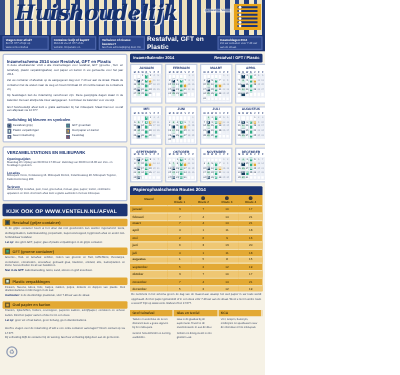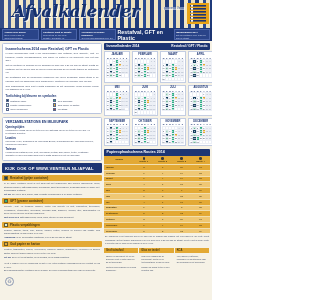--- a/index.html
+++ b/index.html
@@ -376,21 +376,21 @@
     display: flex; align-items: center; justify-content: center;
     font-size: 5px; color: #8d99b3;
   }
 </style>
 </head>
 <body>
 
 <div id="page">
 
   <div class="header">
-    <div class="hdr-title">Afvalkalender</div>
+    <div class="hdr-title">Huishoudelijk</div>
     <div class="hdr-year">2014</div>
     <div class="hdr-logo-text">gemeente Venlo</div>
     <svg class="hdr-logo" viewBox="0 0 22 21">
       <rect x="0" y="0" width="22" height="21" fill="#e8a317"></rect>
       <g fill="#1d3573">
         <rect x="3" y="2" width="16" height="1.6"></rect>
         <rect x="3" y="5" width="16" height="1.6"></rect>
         <rect x="3" y="8" width="16" height="1.6"></rect>
         <rect x="3" y="11" width="16" height="1.6"></rect>
         <rect x="3" y="14" width="16" height="1.6"></rect>

